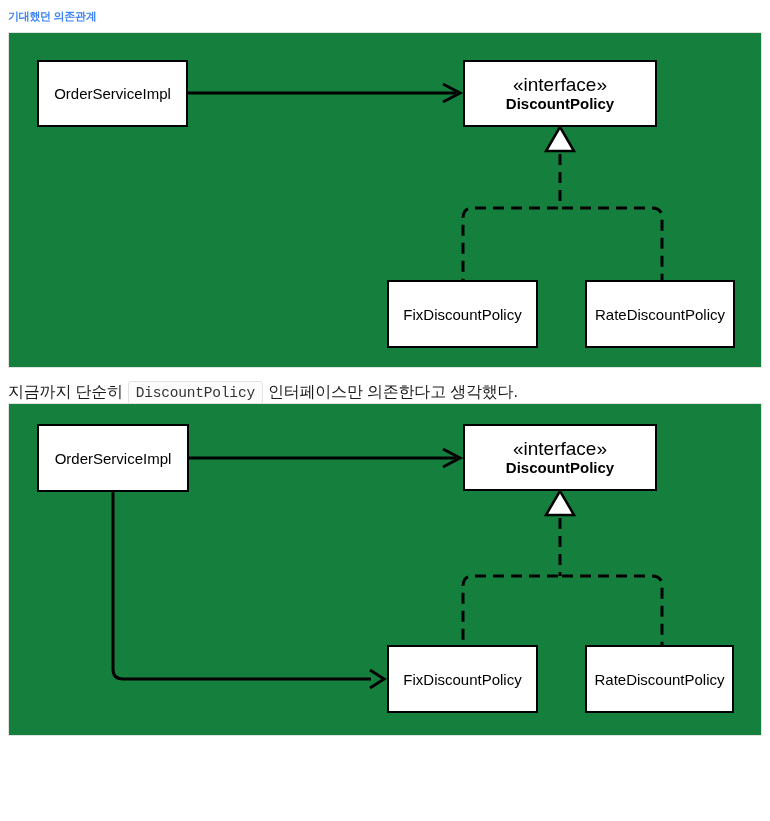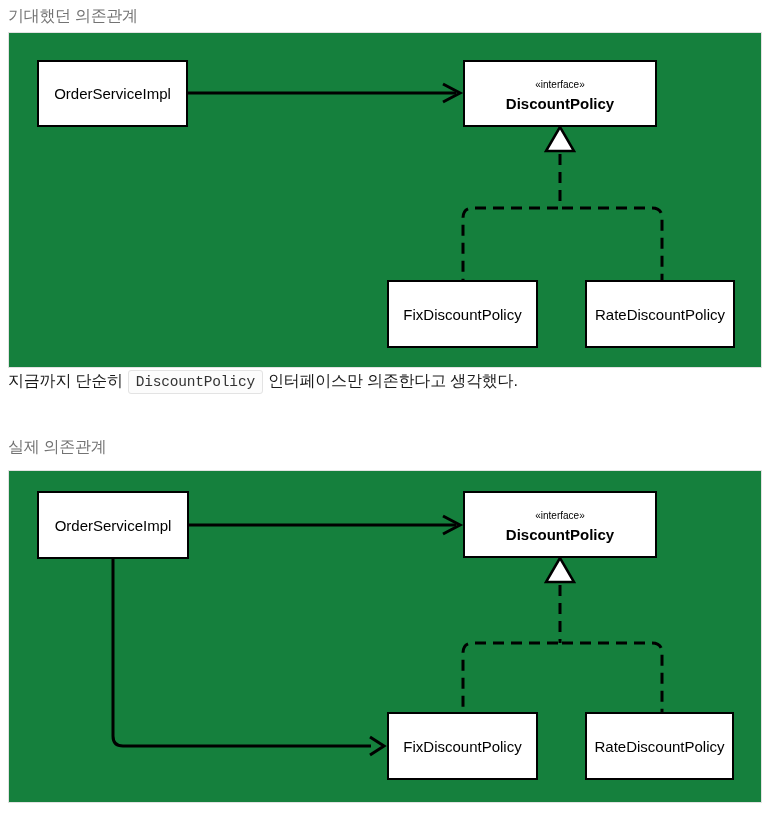--- a/index.html
+++ b/index.html
@@ -4,24 +4,24 @@
 <style>
   html, body { margin: 0; padding: 0; background: #ffffff; }
   body {
     width: 770px;
     font-family: "Liberation Sans", "DejaVu Sans", sans-serif;
     color: #111111;
   }
   .wrap { padding: 0 8px 6px 8px; }
 
   h4.sec-title {
-    font-size: 16px;
+    font-size: 11px;
     line-height: 20px;
-    font-weight: normal;
-    color: #737373;
+    font-weight: bold;
+    color: #3b82f6;
     margin: 6px 0 6px 0;
     letter-spacing: -0.3px;
   }
   h4.sec-title.second { margin-top: 42px; margin-bottom: 13px; }
 
   .canvas {
     position: relative;
     border: 1px solid #e2e2e2;
     background: #15803d;
     box-sizing: border-box;
@@ -38,39 +38,39 @@
     background: #ffffff;
     display: flex;
     flex-direction: column;
     align-items: center;
     justify-content: center;
     text-align: center;
     font-size: 15px;
     color: #000000;
     line-height: 19px;
   }
-  .uml-box .stereotype { font-size: 10px; font-weight: normal; }
+  .uml-box .stereotype { font-size: 19px; font-weight: normal; }
   .uml-box .iface-name { font-size: 15px; font-weight: bold; }
 
   
   .d1-order { left: 28px;  top: 27px;  width: 151px; height: 67px; }
   .d1-iface { left: 454px; top: 27px;  width: 194px; height: 67px; }
   .d1-fix   { left: 378px; top: 247px; width: 151px; height: 68px; }
   .d1-rate  { left: 576px; top: 247px; width: 150px; height: 68px; }
 
   
   .d2-order { left: 28px;  top: 20px;  width: 152px; height: 68px; }
   .d2-iface { left: 454px; top: 20px;  width: 194px; height: 67px; }
   .d2-fix   { left: 378px; top: 241px; width: 151px; height: 68px; }
   .d2-rate  { left: 576px; top: 241px; width: 149px; height: 68px; }
 
   p.note {
-    margin: 0 0 0 0;
+    margin: 14px 0 0 0;
     font-size: 16px;
-    line-height: 25px;
+    line-height: 19px;
     color: #1a1a1a;
     letter-spacing: -0.2px;
   }
   code.inline-code {
     font-family: "Liberation Mono", "DejaVu Sans Mono", monospace;
     font-size: 14.5px;
     color: #333333;
     background: #fcfcfc;
     border: 1px solid #e3e3e3;
     border-radius: 3px;
@@ -112,21 +112,20 @@
     <div class="uml-box d1-fix">
       <span>FixDiscountPolicy</span>
     </div>
     <div class="uml-box d1-rate">
       <span>RateDiscountPolicy</span>
     </div>
   </div>
 
   <p class="note"><span>지금까지 단순히</span><code class="inline-code">DiscountPolicy</code><span>인터페이스만 의존한다고 생각했다.</span></p>
 
-  <h4 class="sec-title second">실제 의존관계</h4>
 
   <div class="canvas second">
     <svg width="752" height="331" viewBox="0 0 752 331">
 
       <g stroke="#000000" stroke-width="3" fill="none">
         <path d="M180 54 L447 54"></path>
         <polyline points="434,45 451,54 434,63"></polyline>
       </g>
 
       <g stroke="#000000" stroke-width="3" fill="none">

